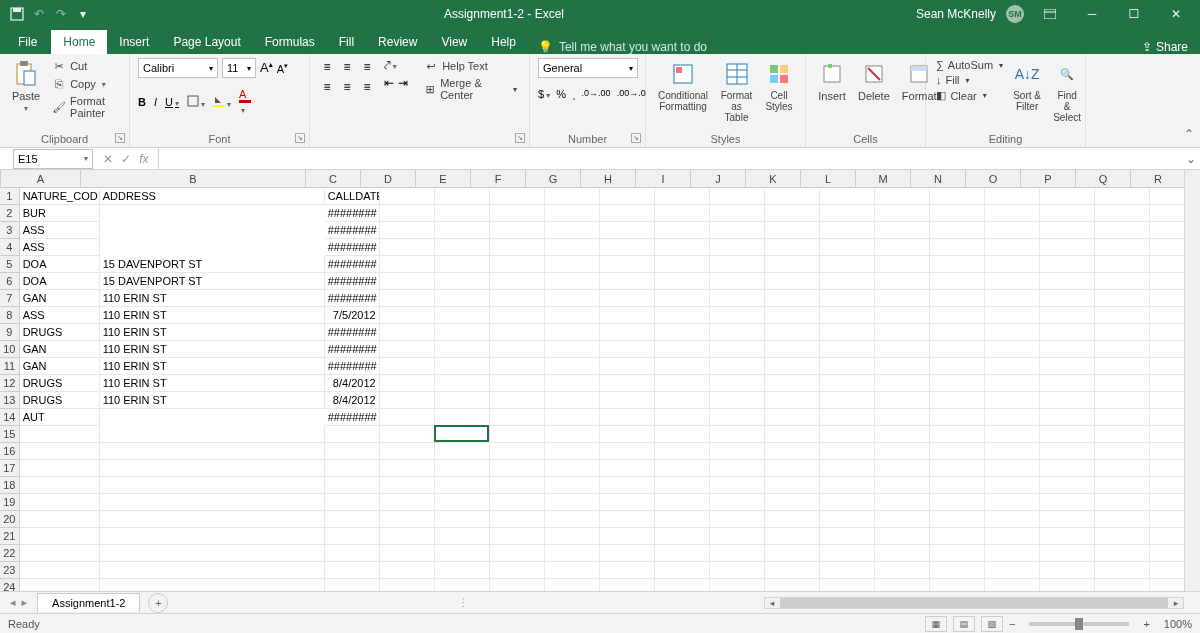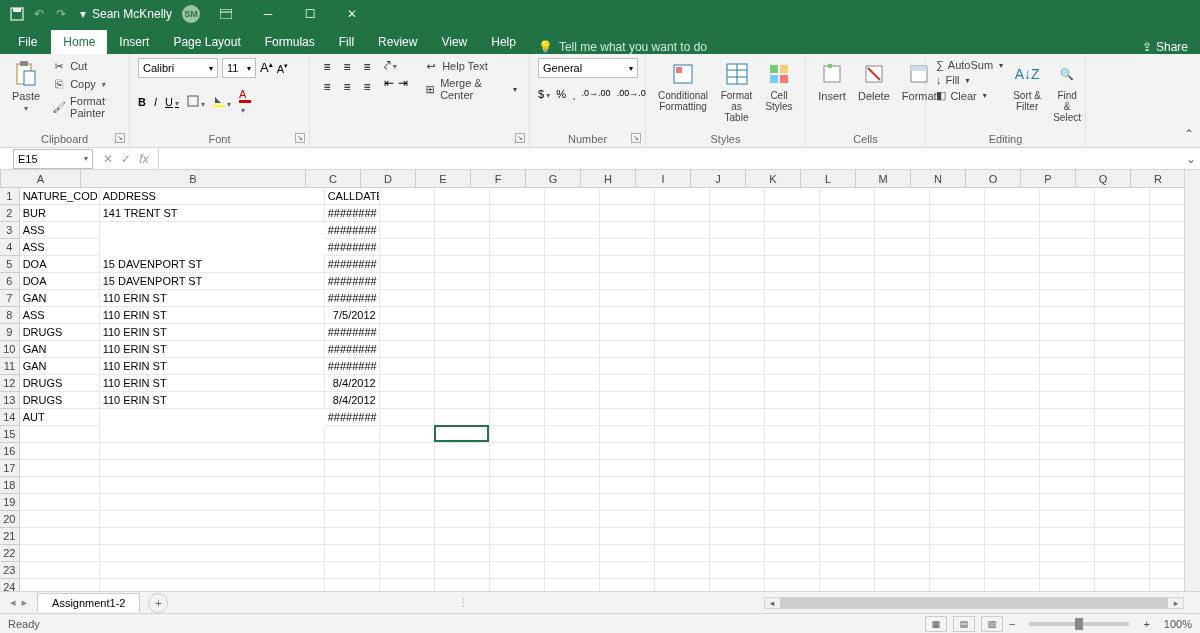--- a/index.html
+++ b/index.html
@@ -86,20 +86,21 @@
     <span class="qat-icon">
         <svg width="14" height="14" viewBox="0 0 14 14">
           <rect x="1" y="1" width="12" height="12" fill="none" stroke="#fff" stroke-width="1.2"></rect>
           <rect x="3" y="1" width="8" height="4" fill="#fff"></rect>
         </svg>
       </span>
     <span class="qat-icon" style="opacity:.5">↶</span>
     <span class="qat-icon" style="opacity:.5">↷</span>
     <span class="qat-icon">▾</span>
   </div>
+  <div class="title-center">Assignment1-2  -  Excel</div>
   <div class="title-right">
     <span>Sean McKnelly</span>
     <span class="user-initials">SM</span>
     <span class="win-btn">
         <svg width="12" height="10">
           <rect x="0" y="0" width="12" height="10" fill="none" stroke="#fff"></rect>
           <line x1="0" y1="3" x2="12" y2="3" stroke="#fff"></line>
         </svg>
       </span>
     <span class="win-btn">─</span>
@@ -431,21 +432,20 @@
           <div class="cell" style="left: 690px; top: 0px; width: 55px;"></div>
           <div class="cell" style="left: 745px; top: 0px; width: 55px;"></div>
           <div class="cell" style="left: 800px; top: 0px; width: 55px;"></div>
           <div class="cell" style="left: 855px; top: 0px; width: 55px;"></div>
           <div class="cell" style="left: 910px; top: 0px; width: 55px;"></div>
           <div class="cell" style="left: 965px; top: 0px; width: 55px;"></div>
           <div class="cell" style="left: 1020px; top: 0px; width: 55px;"></div>
           <div class="cell" style="left: 1075px; top: 0px; width: 55px;"></div>
           <div class="cell" style="left: 1130px; top: 0px; width: 55px;"></div>
           <div class="cell" style="left: 0px; top: 17px; width: 80px;">BUR</div>
-          <div class="cell" style="left: 80px; top: 17px; width: 225px;">141 TRENT    ST</div>
           <div class="cell right" style="left: 305px; top: 17px; width: 55px;">########</div>
           <div class="cell" style="left: 360px; top: 17px; width: 55px;"></div>
           <div class="cell" style="left: 415px; top: 17px; width: 55px;"></div>
           <div class="cell" style="left: 470px; top: 17px; width: 55px;"></div>
           <div class="cell" style="left: 525px; top: 17px; width: 55px;"></div>
           <div class="cell" style="left: 580px; top: 17px; width: 55px;"></div>
           <div class="cell" style="left: 635px; top: 17px; width: 55px;"></div>
           <div class="cell" style="left: 690px; top: 17px; width: 55px;"></div>
           <div class="cell" style="left: 745px; top: 17px; width: 55px;"></div>
           <div class="cell" style="left: 800px; top: 17px; width: 55px;"></div>

